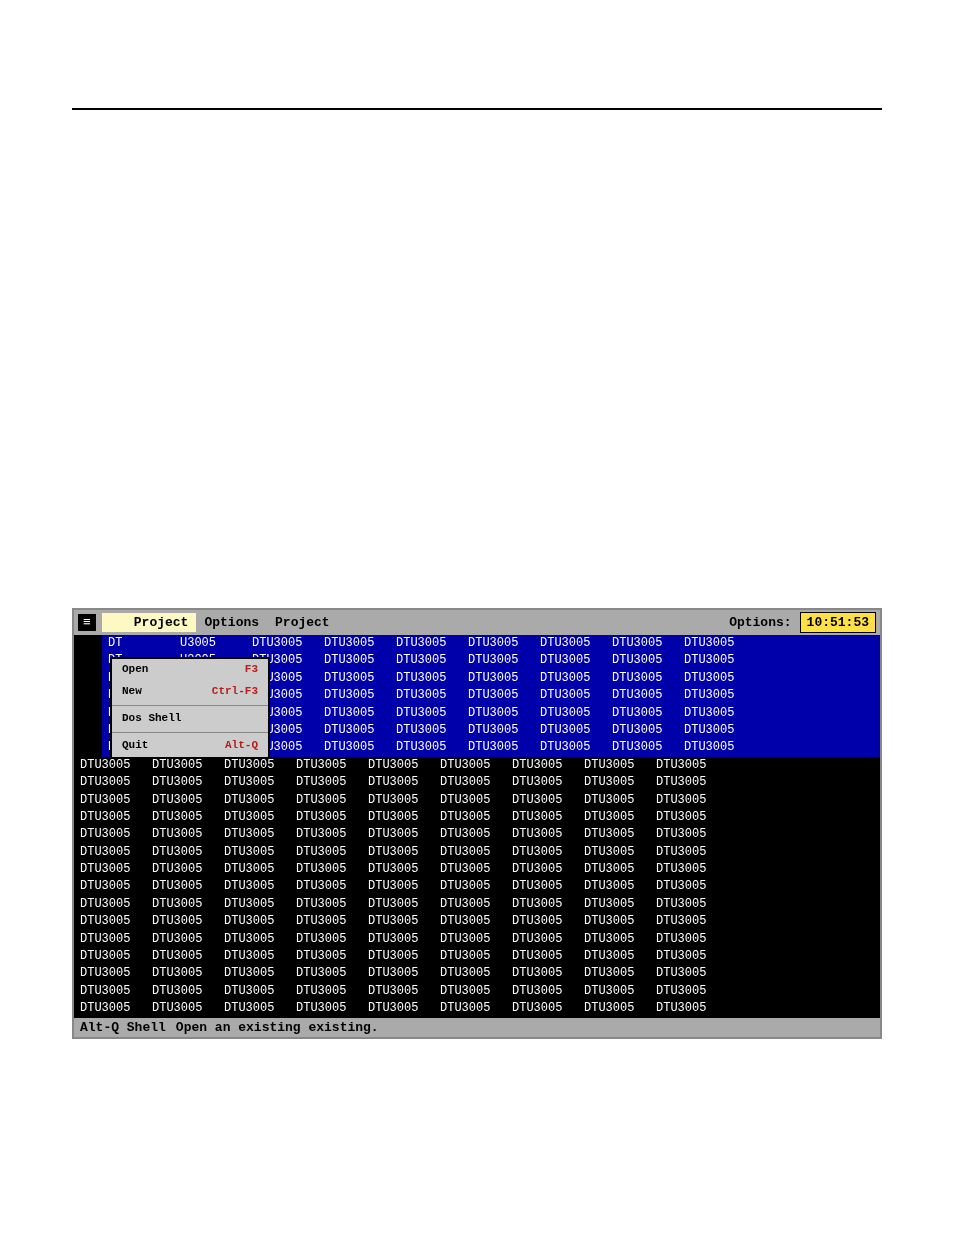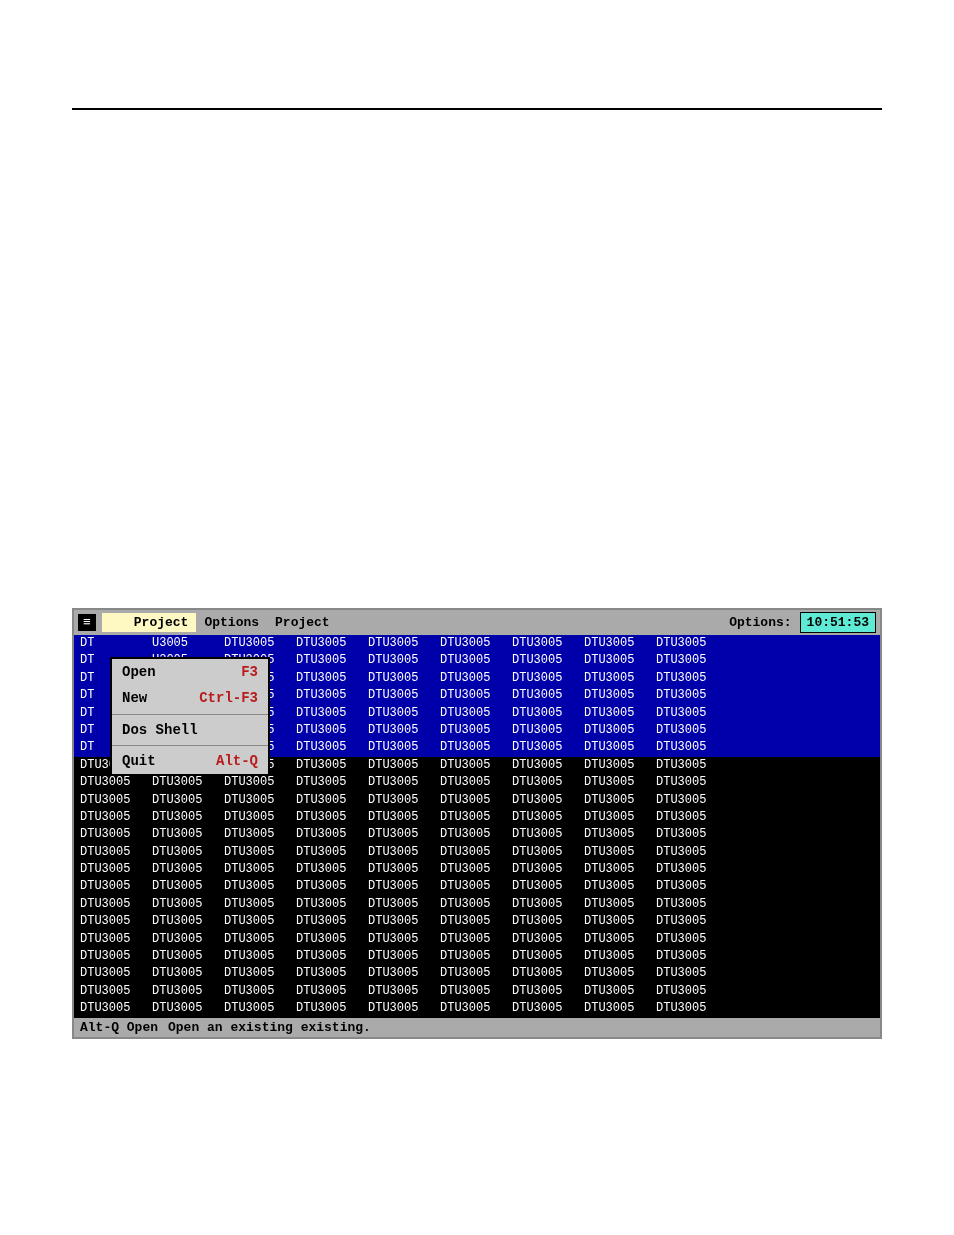--- a/index.html
+++ b/index.html
@@ -75,41 +75,41 @@
       flex: 1;
     }
 
     .menu-bar-project-label {
       padding: 2px 8px;
       color: #000;
     }
 
     .menu-bar-time {
       padding: 2px 6px;
-      background: #5eead4;
+      background: #fde047;
       color: #000;
       border: 1px solid #000;
     }
 
     
     .dropdown-menu {
       position: absolute;
       top: 22px;
       left: 36px;
       background: #ccc;
       border: 2px solid #000;
       z-index: 100;
       min-width: 160px;
     }
 
     .dropdown-item {
       display: flex;
       justify-content: space-between;
       padding: 3px 10px;
-      font-size: 14px;
+      font-size: 11px;
       font-weight: bold;
       color: #000;
       background: #ccc;
       cursor: pointer;
       white-space: nowrap;
     }
 
     .dropdown-item .shortcut {
       margin-left: 20px;
       color: #b91c1c;
@@ -180,21 +180,21 @@
       <span class="menu-bar-item">Options</span>
       <span class="menu-bar-item">Project</span>
       <span class="menu-bar-spacer"></span>
       <span class="menu-bar-project-label">Options:</span>
       <span class="menu-bar-spacer" style="flex:0;width:80px;"></span>
       <span class="menu-bar-time">10:51:53</span>
     </div>
 
     <div class="content-area">
 
-      <div style="position:relative;">
+      <div style="position:relative;padding-left:28px;">
 
         <div class="grid-row highlight">
           <span class="grid-cell">DT</span>
           <span class="grid-cell">U3005</span>
           <span class="grid-cell">DTU3005</span>
           <span class="grid-cell">DTU3005</span>
           <span class="grid-cell">DTU3005</span>
           <span class="grid-cell">DTU3005</span>
           <span class="grid-cell">DTU3005</span>
           <span class="grid-cell">DTU3005</span>
@@ -451,19 +451,19 @@
         <span class="grid-cell">DTU3005</span>
         <span class="grid-cell">DTU3005</span>
         <span class="grid-cell">DTU3005</span>
         <span class="grid-cell">DTU3005</span>
         <span class="grid-cell">DTU3005</span>
       </div>
 
     </div>
 
     <div class="status-bar">
-      <span class="status-bar-key">Alt-Q Open</span>
+      <span class="status-bar-key">Alt-Q Shell</span>
       <span>Open an existing existing.</span>
     </div>
 
   </div>
 
 </div>
 
 </body></html>

